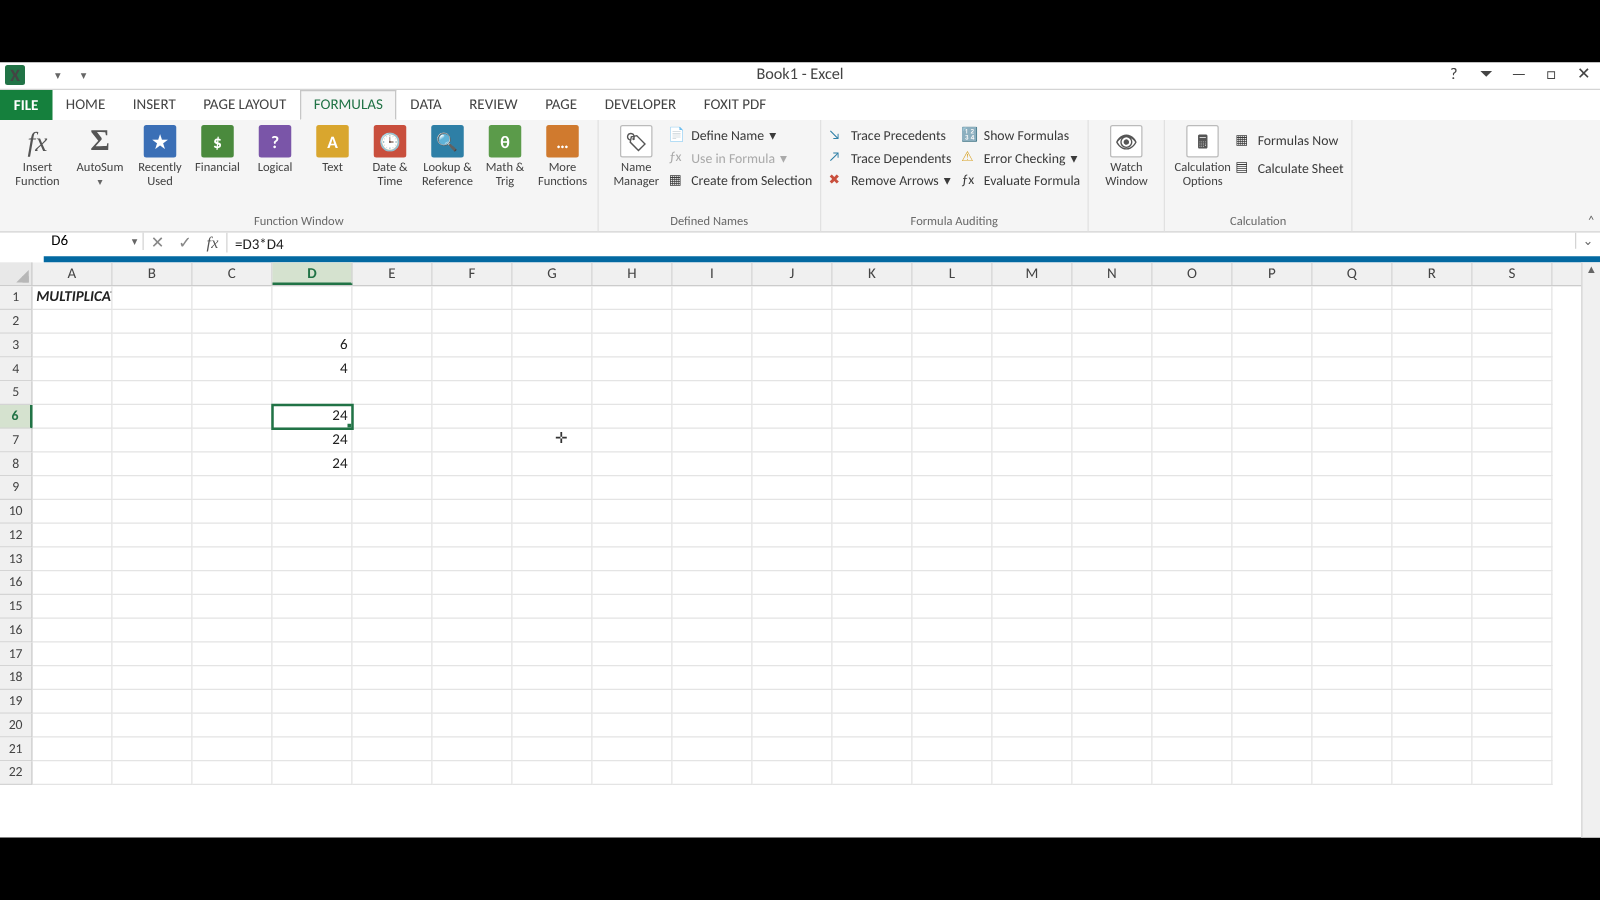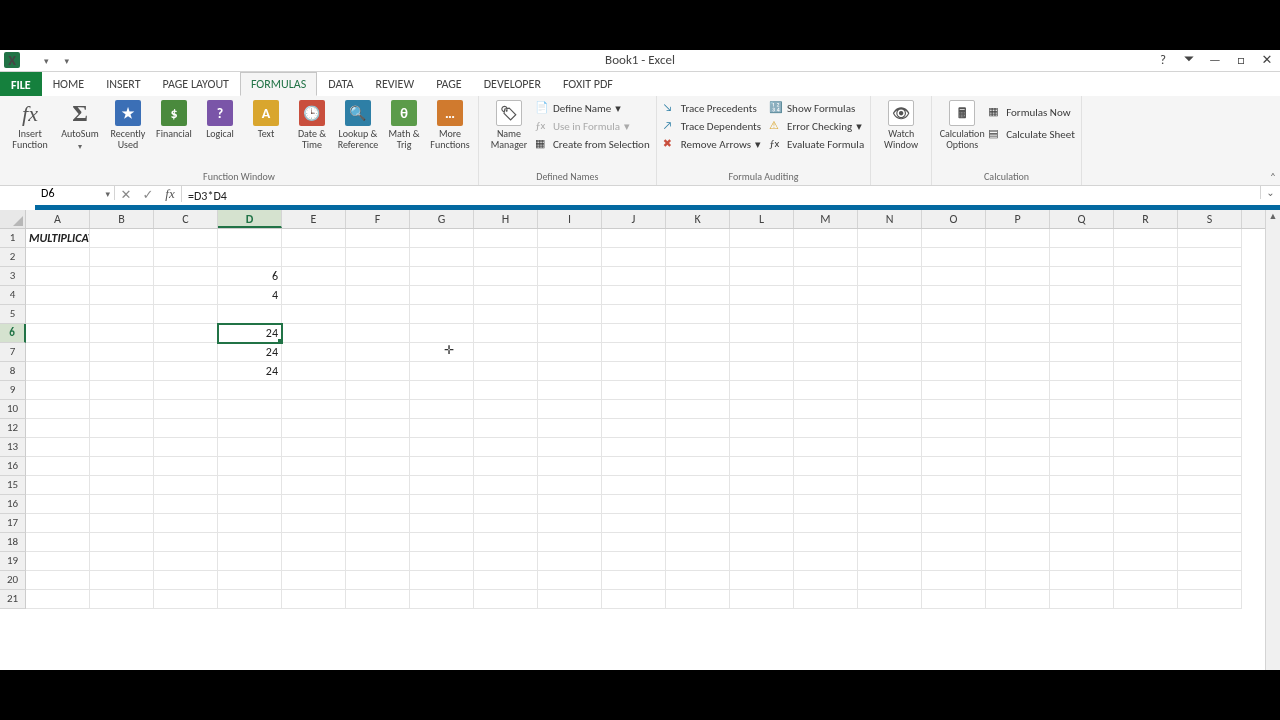--- a/index.html
+++ b/index.html
@@ -718,19 +718,41 @@
           <div class="cell"></div>
           <div class="cell"></div>
           <div class="cell"></div>
           <div class="cell"></div>
           <div class="cell"></div>
           <div class="cell"></div>
           <div class="cell"></div>
           <div class="cell"></div>
           <div class="cell"></div>
         </div>
+        <div class="row">
+          <div class="rowhdr">22</div>
+          <div class="cell"></div>
+          <div class="cell"></div>
+          <div class="cell"></div>
+          <div class="cell"></div>
+          <div class="cell"></div>
+          <div class="cell"></div>
+          <div class="cell"></div>
+          <div class="cell"></div>
+          <div class="cell"></div>
+          <div class="cell"></div>
+          <div class="cell"></div>
+          <div class="cell"></div>
+          <div class="cell"></div>
+          <div class="cell"></div>
+          <div class="cell"></div>
+          <div class="cell"></div>
+          <div class="cell"></div>
+          <div class="cell"></div>
+          <div class="cell"></div>
+        </div>
       </div>
     <div class="vscroll">
       <div class="arrow">▲</div>
     </div>
     <div class="cursor-cross" style="left:444px; top:133px;">✛</div>
   </div>
 </div>
 
 </body></html>

